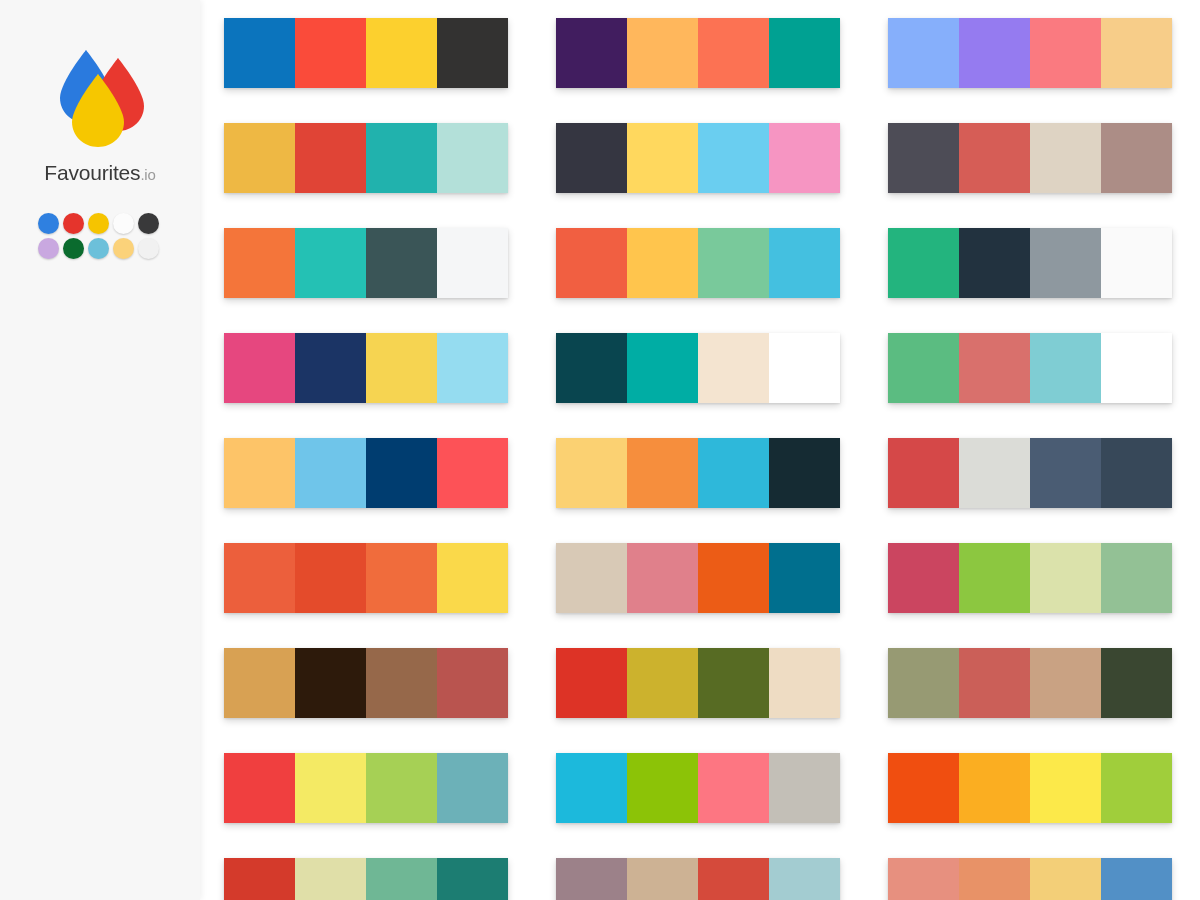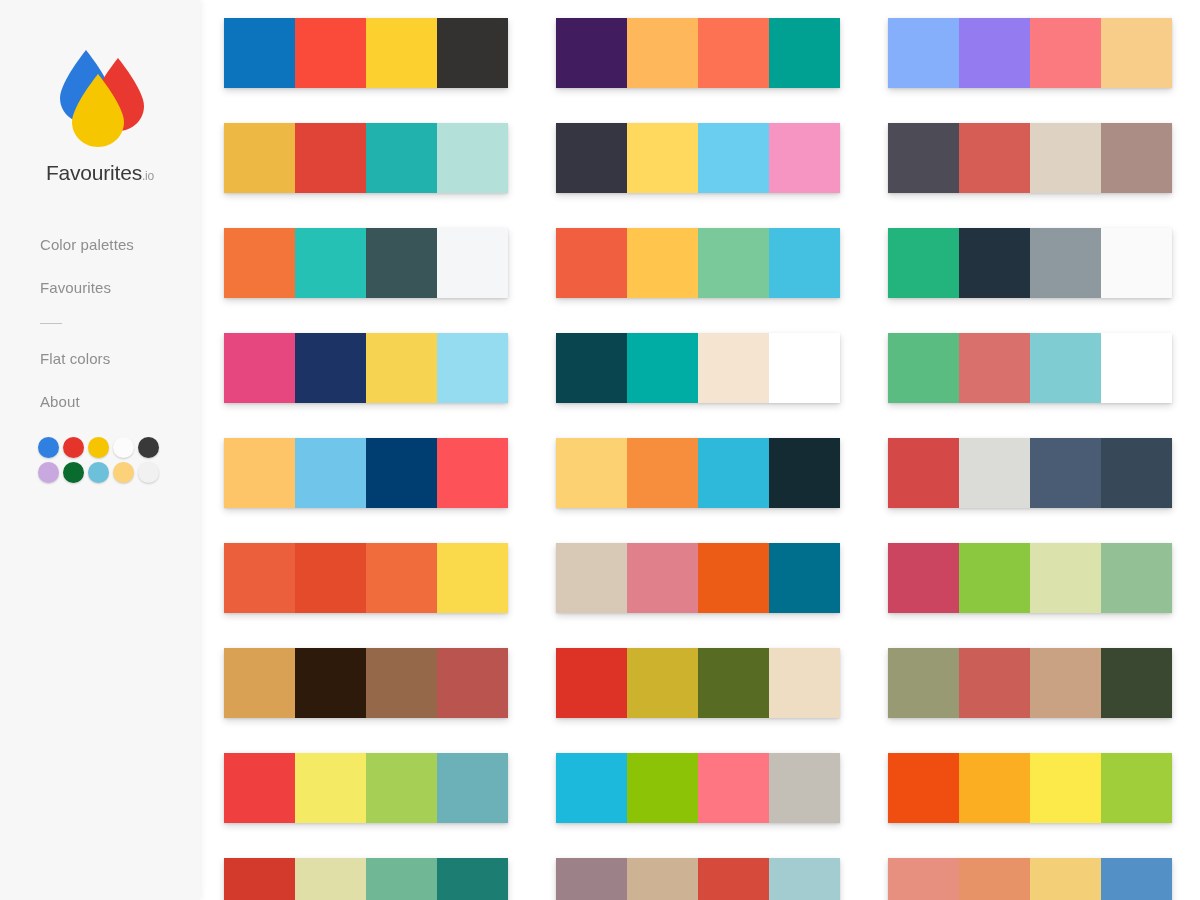--- a/index.html
+++ b/index.html
@@ -41,21 +41,21 @@
 
   #wordmark {
     margin-top: 12px;
     font-size: 21px;
     letter-spacing: -0.2px;
     color: #3a3a3a;
     font-weight: 400;
     white-space: nowrap;
   }
   #wordmark .dot-io {
-    font-size: 12px;
+    font-size: 15px;
     color: #9b9b9b;
   }
 
   
   #nav {
     margin-top: 52px;
     padding-left: 40px;
   }
   .nav-item {
     display: block;
@@ -136,27 +136,20 @@
 
       <path d="M68 14 C68 14 42 46 42 62 C42 76 53.5 87 68 87 C82.5 87 94 76 94 62 C94 46 68 14 68 14 Z" fill="#e8382f"></path>
 
       <path d="M48 30 C48 30 22 62 22 78 C22 92 33.5 103 48 103 C62.5 103 74 92 74 78 C74 62 48 30 48 30 Z" fill="#f6c700"></path>
 
       <path d="M48 30 C48 30 38 42 31 54 C31 54 33 66 44 74 C52 66 55 58 55 50 C55 42 48 30 48 30 Z" fill="#f6c700" opacity="0"></path>
     </svg>
     <div id="wordmark"><span>Favourites</span><span class="dot-io">.io</span></div>
   </div>
 
-  <nav id="nav">
-    <a class="nav-item" href="#">Color palettes</a>
-    <a class="nav-item" href="#">Favourites</a>
-    <hr class="nav-divider">
-    <a class="nav-item" href="#">Flat colors</a>
-    <a class="nav-item" href="#">About</a>
-  </nav>
 
   <div id="swatch-dots">
       <div class="swatch-dot" style="background: rgb(47, 128, 224);"></div>
       <div class="swatch-dot" style="background: rgb(229, 52, 44);"></div>
       <div class="swatch-dot" style="background: rgb(246, 196, 0);"></div>
       <div class="swatch-dot" style="background: rgb(252, 252, 252);"></div>
       <div class="swatch-dot" style="background: rgb(57, 57, 58);"></div>
       <div class="swatch-dot" style="background: rgb(201, 168, 224);"></div>
       <div class="swatch-dot" style="background: rgb(10, 107, 46);"></div>
       <div class="swatch-dot" style="background: rgb(108, 192, 218);"></div>

